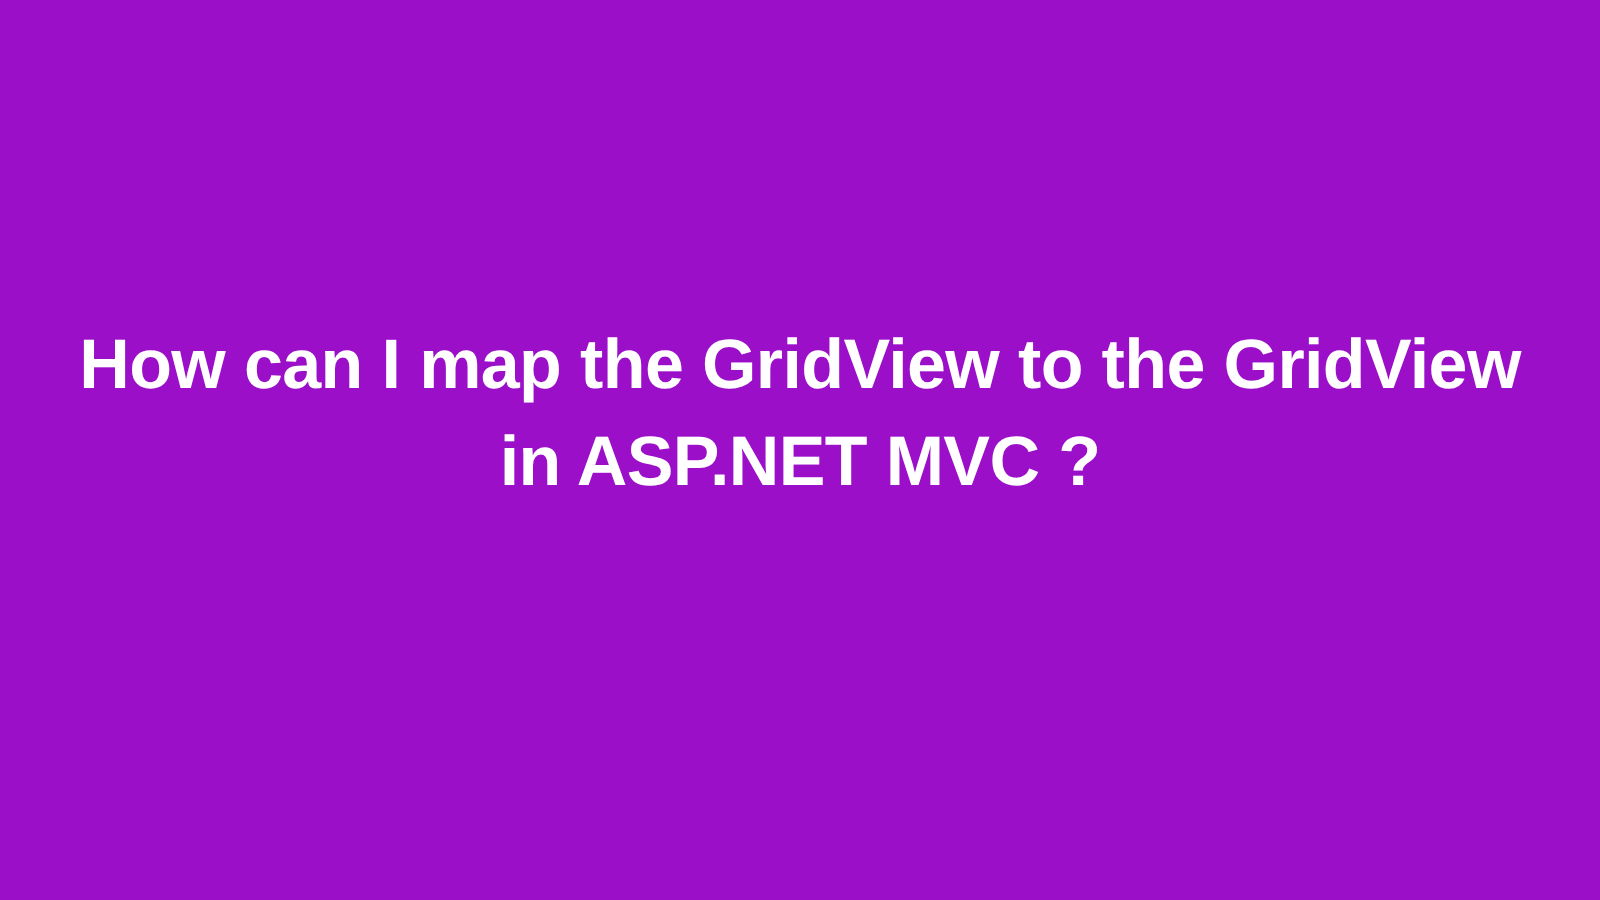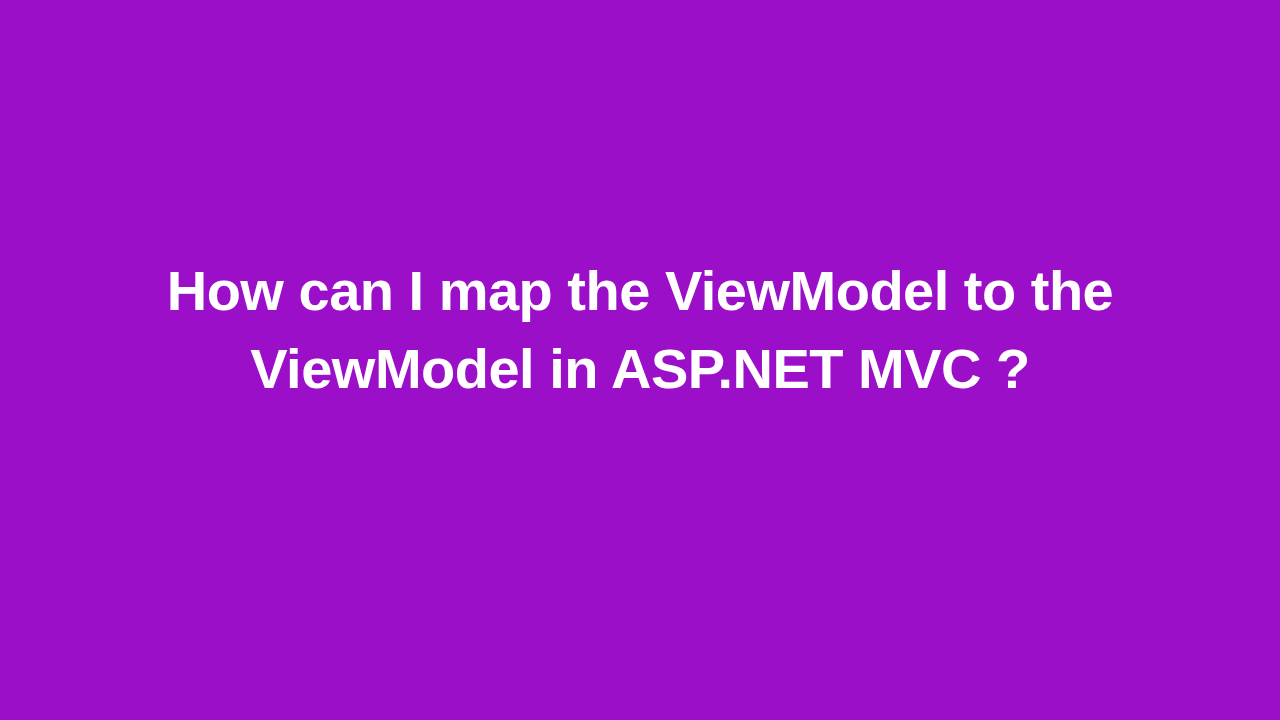--- a/index.html
+++ b/index.html
@@ -27,14 +27,14 @@
       font-size: 56px;
       font-weight: 800;
       line-height: 1.4;
       letter-spacing: -0.5px;
     }
   </style>
 </head>
 <body>
 
 <div class="content">
-  <h1 class="heading">How can I map the ViewModel to the ViewModel in ASP.NET MVC ?</h1>
+  <h1 class="heading">How can I map the GridView to the GridView in ASP.NET MVC ?</h1>
 </div>
 
 </body></html>

